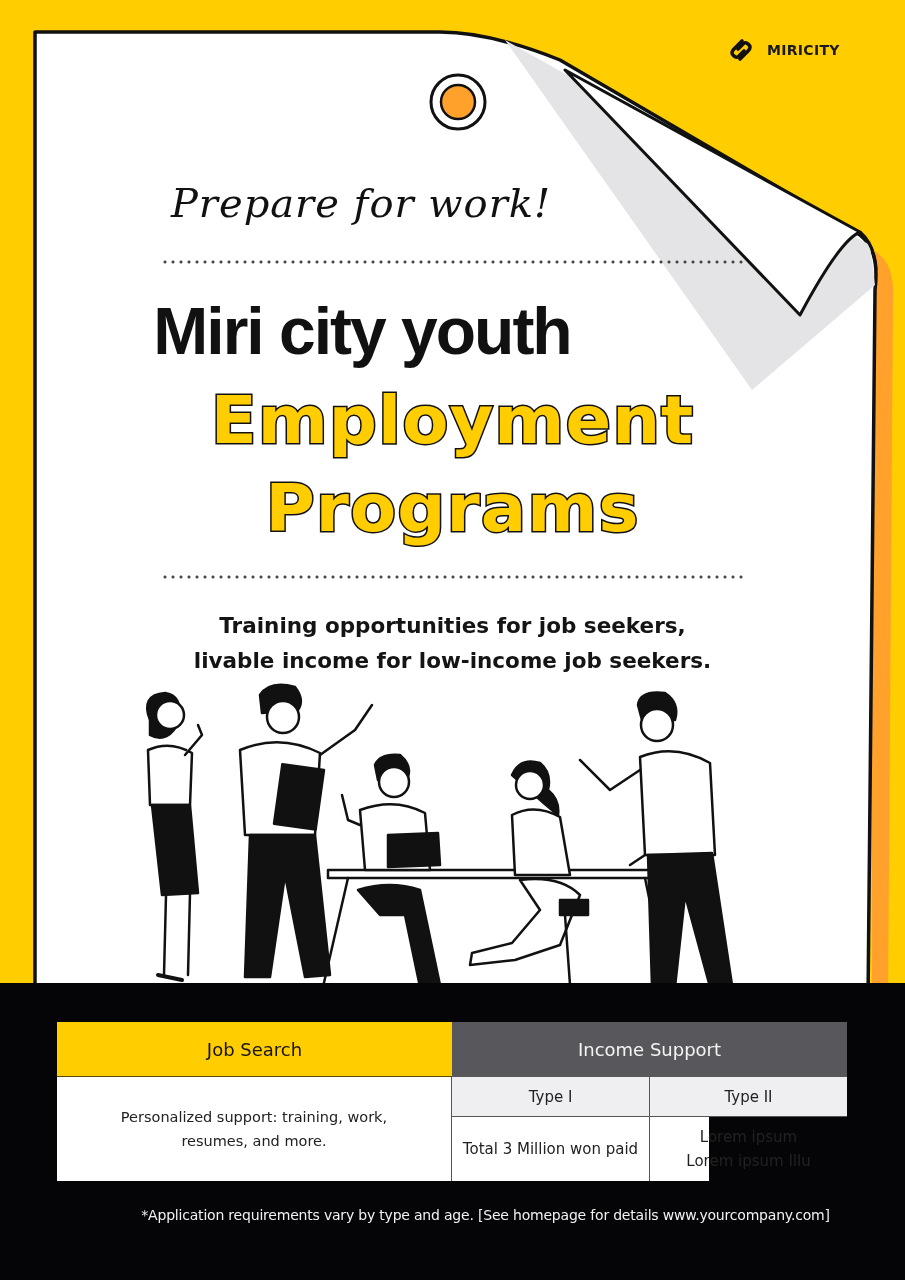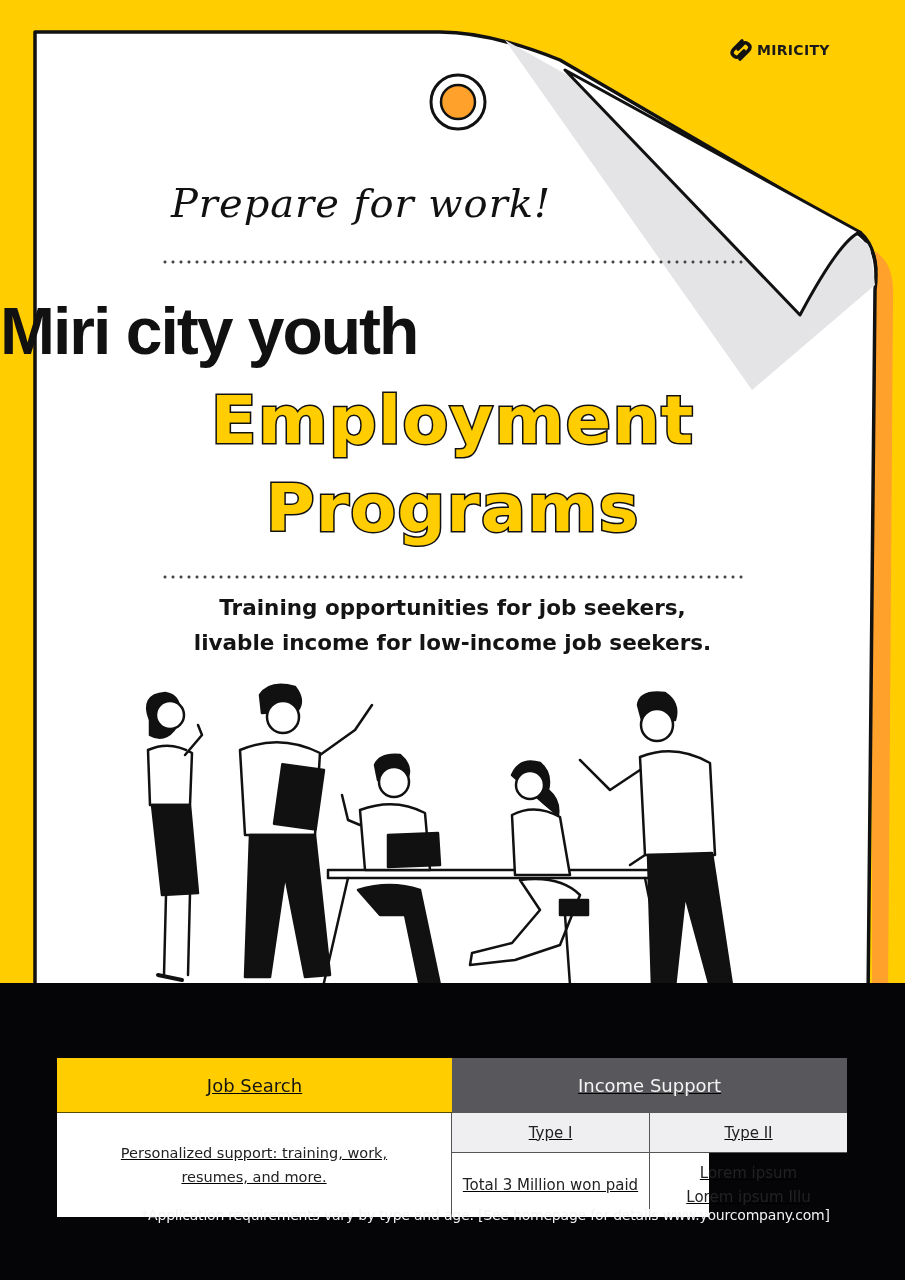--- a/index.html
+++ b/index.html
@@ -6,66 +6,65 @@
   html, body { width: 905px; height: 1280px; overflow: hidden; }
   body {
     position: relative;
     background: #FFCD00;
     font-family: "Liberation Sans", "DejaVu Sans", sans-serif;
   }
   .paper-svg { position: absolute; left: 0; top: 0; width: 905px; height: 1000px; }
 
   .brand {
     position: absolute; left: 727px; top: 38px;
-    display: flex; align-items: center; 
+    display: flex; align-items: center; gap: 10px;
   }
   .brand-name {
     font-family: "DejaVu Sans", sans-serif;
     font-weight: bold; font-size: 14px; letter-spacing: 0.3px; color: #1a1a1a;
   }
 
   .pin { position: absolute; left: 429px; top: 73px; width: 58px; height: 58px; }
 
   .tagline {
     position: absolute; left: 0; width: 722px; top: 180px; text-align: center;
     font-family: "DejaVu Serif", serif; font-style: italic;
     font-size: 40px; color: #111; letter-spacing: 1px;
   }
   .dots {
     position: absolute; left: 161px; width: 584px; height: 4px;
     background-image: radial-gradient(circle, #444 1.4px, transparent 1.7px);
     background-size: 8px 4px; background-repeat: repeat-x;
   }
   .headline {
-    position: absolute; left: 0; width: 724px; top: 293px; text-align: left;
+    position: absolute; left: 0; width: 724px; top: 293px; text-align: center;
     font-family: "Liberation Sans", sans-serif; font-weight: bold;
     font-size: 66px; letter-spacing: -2px; color: #111;
   }
   .big {
     position: absolute; left: 0; width: 905px; text-align: center;
     font-family: "DejaVu Sans", sans-serif; font-weight: bold;
     font-size: 66px; color: #FFCD00; letter-spacing: 1px;
     -webkit-text-stroke: 3px #111; paint-order: stroke fill;
     transform: scaleX(1.02);
   }
   .subtitle {
-    position: absolute; left: 0; width: 905px; top: 590px; text-align: center;
+    position: absolute; left: 0; width: 905px; top: 608px; text-align: center;
     font-family: "DejaVu Sans", sans-serif; font-weight: bold;
     font-size: 21.5px; line-height: 35px; color: #141414;
   }
 
   .illustration { position: absolute; left: 120px; top: 675px; width: 680px; height: 330px; }
 
   .black-band { position: absolute; left: 0; top: 983px; width: 905px; height: 297px; background: #050507; }
 
   .info-table {
-    position: absolute; left: 57px; top: 1058px; width: 652px; height: 159px;
+    position: absolute; left: 57px; top: 1022px; width: 652px; height: 159px;
     display: grid; grid-template-columns: 395px 198px 197px; grid-template-rows: 55px 40px 64px;
     background: #fff;
-    text-decoration: underline;
   }
   .cell { display: flex; align-items: center; justify-content: center; text-align: center;
           font-family: "DejaVu Sans", sans-serif; color: #222; }
   .h-job { grid-column: 1; grid-row: 1; background: #FFCD00; font-size: 18px; color: #151515;
            border-bottom: 1px solid #5a4a00; }
   .h-income { grid-column: 2 / span 2; grid-row: 1; background: #58575b; font-size: 18px; color: #f4f4f4; }
   .c-job { grid-column: 1; grid-row: 2 / span 2; font-size: 14.5px; line-height: 24px;
            border-right: 1px solid #555; padding: 0 52px; }
   .sub-h { background: #efeff1; font-size: 15px; border-bottom: 1px solid #555; }
   .sub-h.t1 { grid-column: 2; grid-row: 2; border-right: 1px solid #555; }

